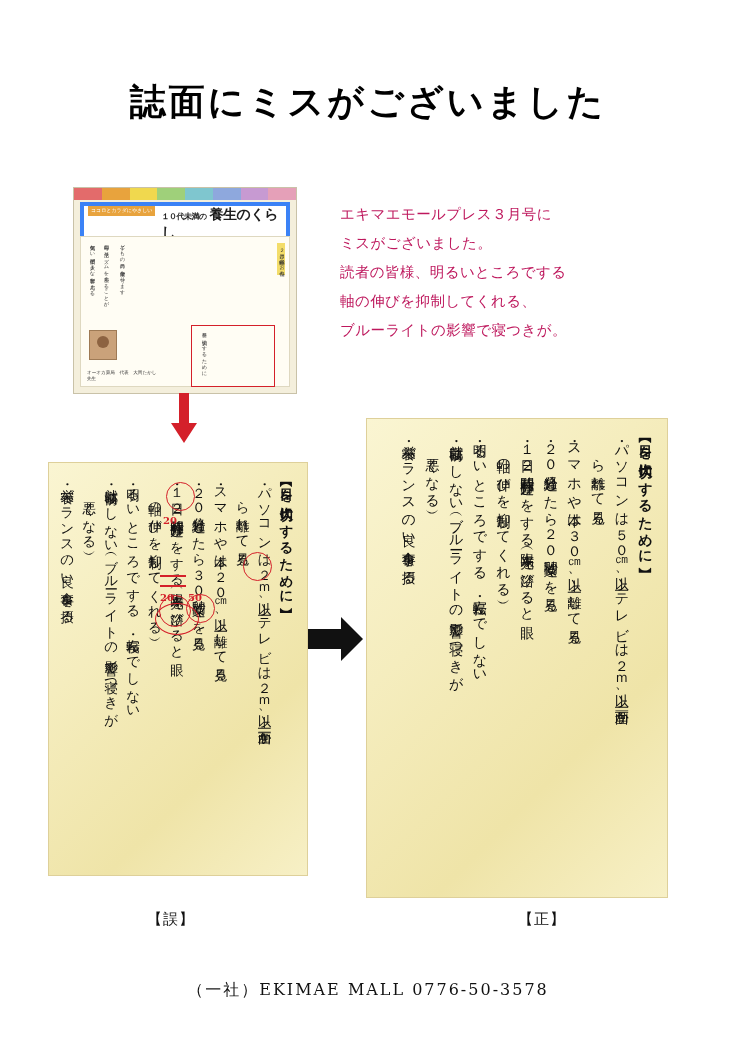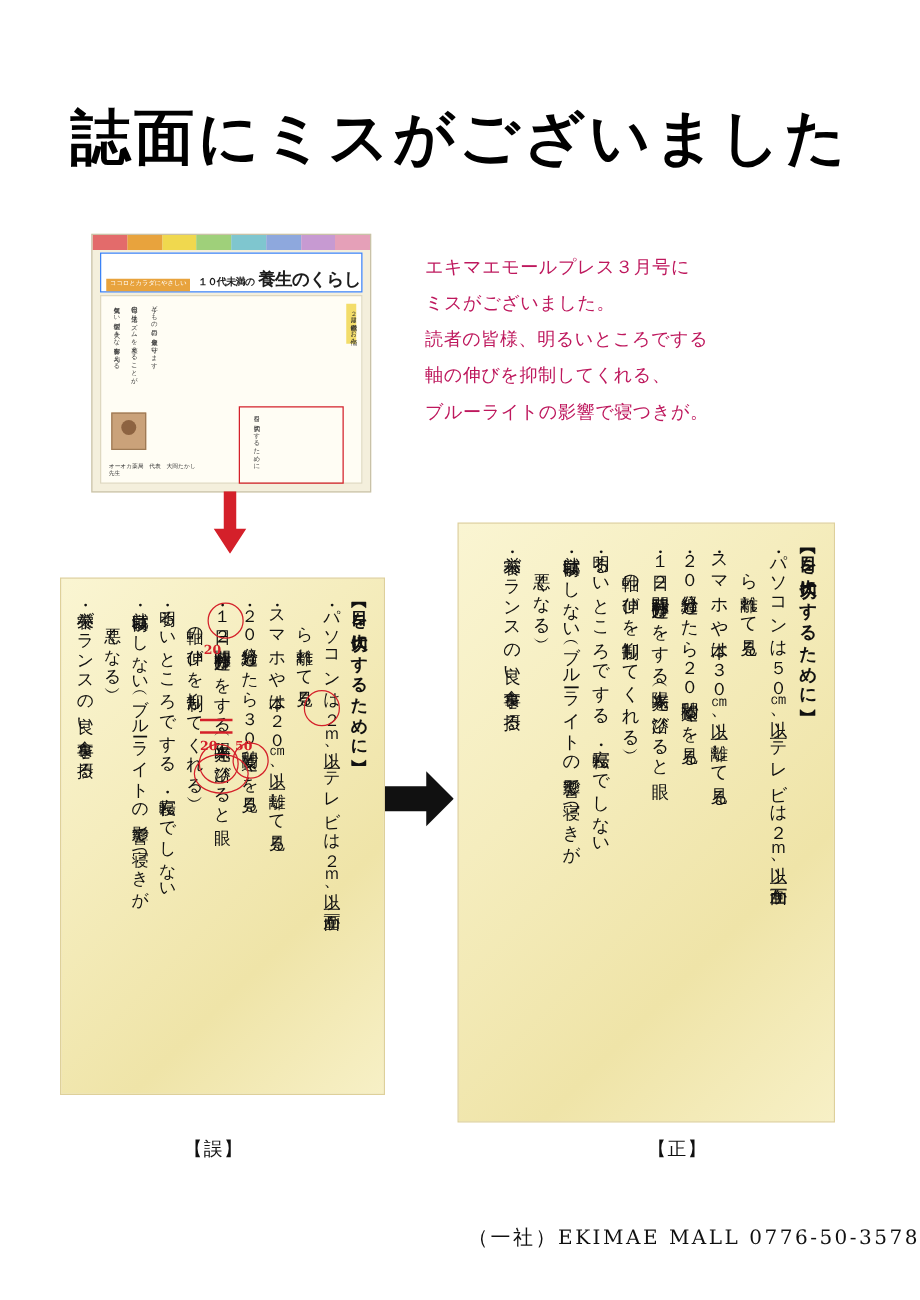--- a/index.html
+++ b/index.html
@@ -17,21 +17,21 @@
   }
 
   
   .page-title {
     position: absolute;
     top: 78px;
     left: 0;
     width: 736px;
     text-align: center;
     font-family: "DejaVu Serif", "Liberation Serif", serif;
-    font-size: 48px;
+    font-size: 36px;
     font-weight: 700;
     letter-spacing: 3px;
     color: #000000;
     white-space: nowrap;
   }
 
   
   .clipping {
     position: absolute;
     left: 73px;
@@ -47,23 +47,23 @@
     top: 0; left: 0; right: 0;
     height: 12px;
     display: flex;
   }
   .clip-tabs span { flex: 1 1 auto; height: 100%; }
   .clip-header {
     position: absolute;
     top: 14px; left: 6px; right: 6px;
     height: 30px;
     background: #ffffff;
-    border: 1px solid #3b82f6;
+    border: 4px solid #3b82f6;
     display: flex;
-    align-items: flex-end;
+    align-items: flex-start;
   }
   .clip-badge {
     font-size: 5px;
     line-height: 1.15;
     background: #e8a33d;
     color: #fff;
     padding: 2px 3px;
     margin-left: 4px;
     text-align: center;
     white-space: nowrap;
@@ -243,21 +243,21 @@
   }
   #caption-wrong { left: 147px; top: 910px; }
   #caption-right { left: 518px; top: 910px; }
 
   
   .footer {
     position: absolute;
     left: 0;
     top: 980px;
     width: 736px;
-    text-align: right;
+    text-align: center;
     font-family: "DejaVu Serif", "Liberation Serif", serif;
     font-size: 16px;
     letter-spacing: 2px;
     color: #111;
   }
 </style>
 </head>
 <body>
 
 <div class="page-title">誌面にミスがございました</div>

